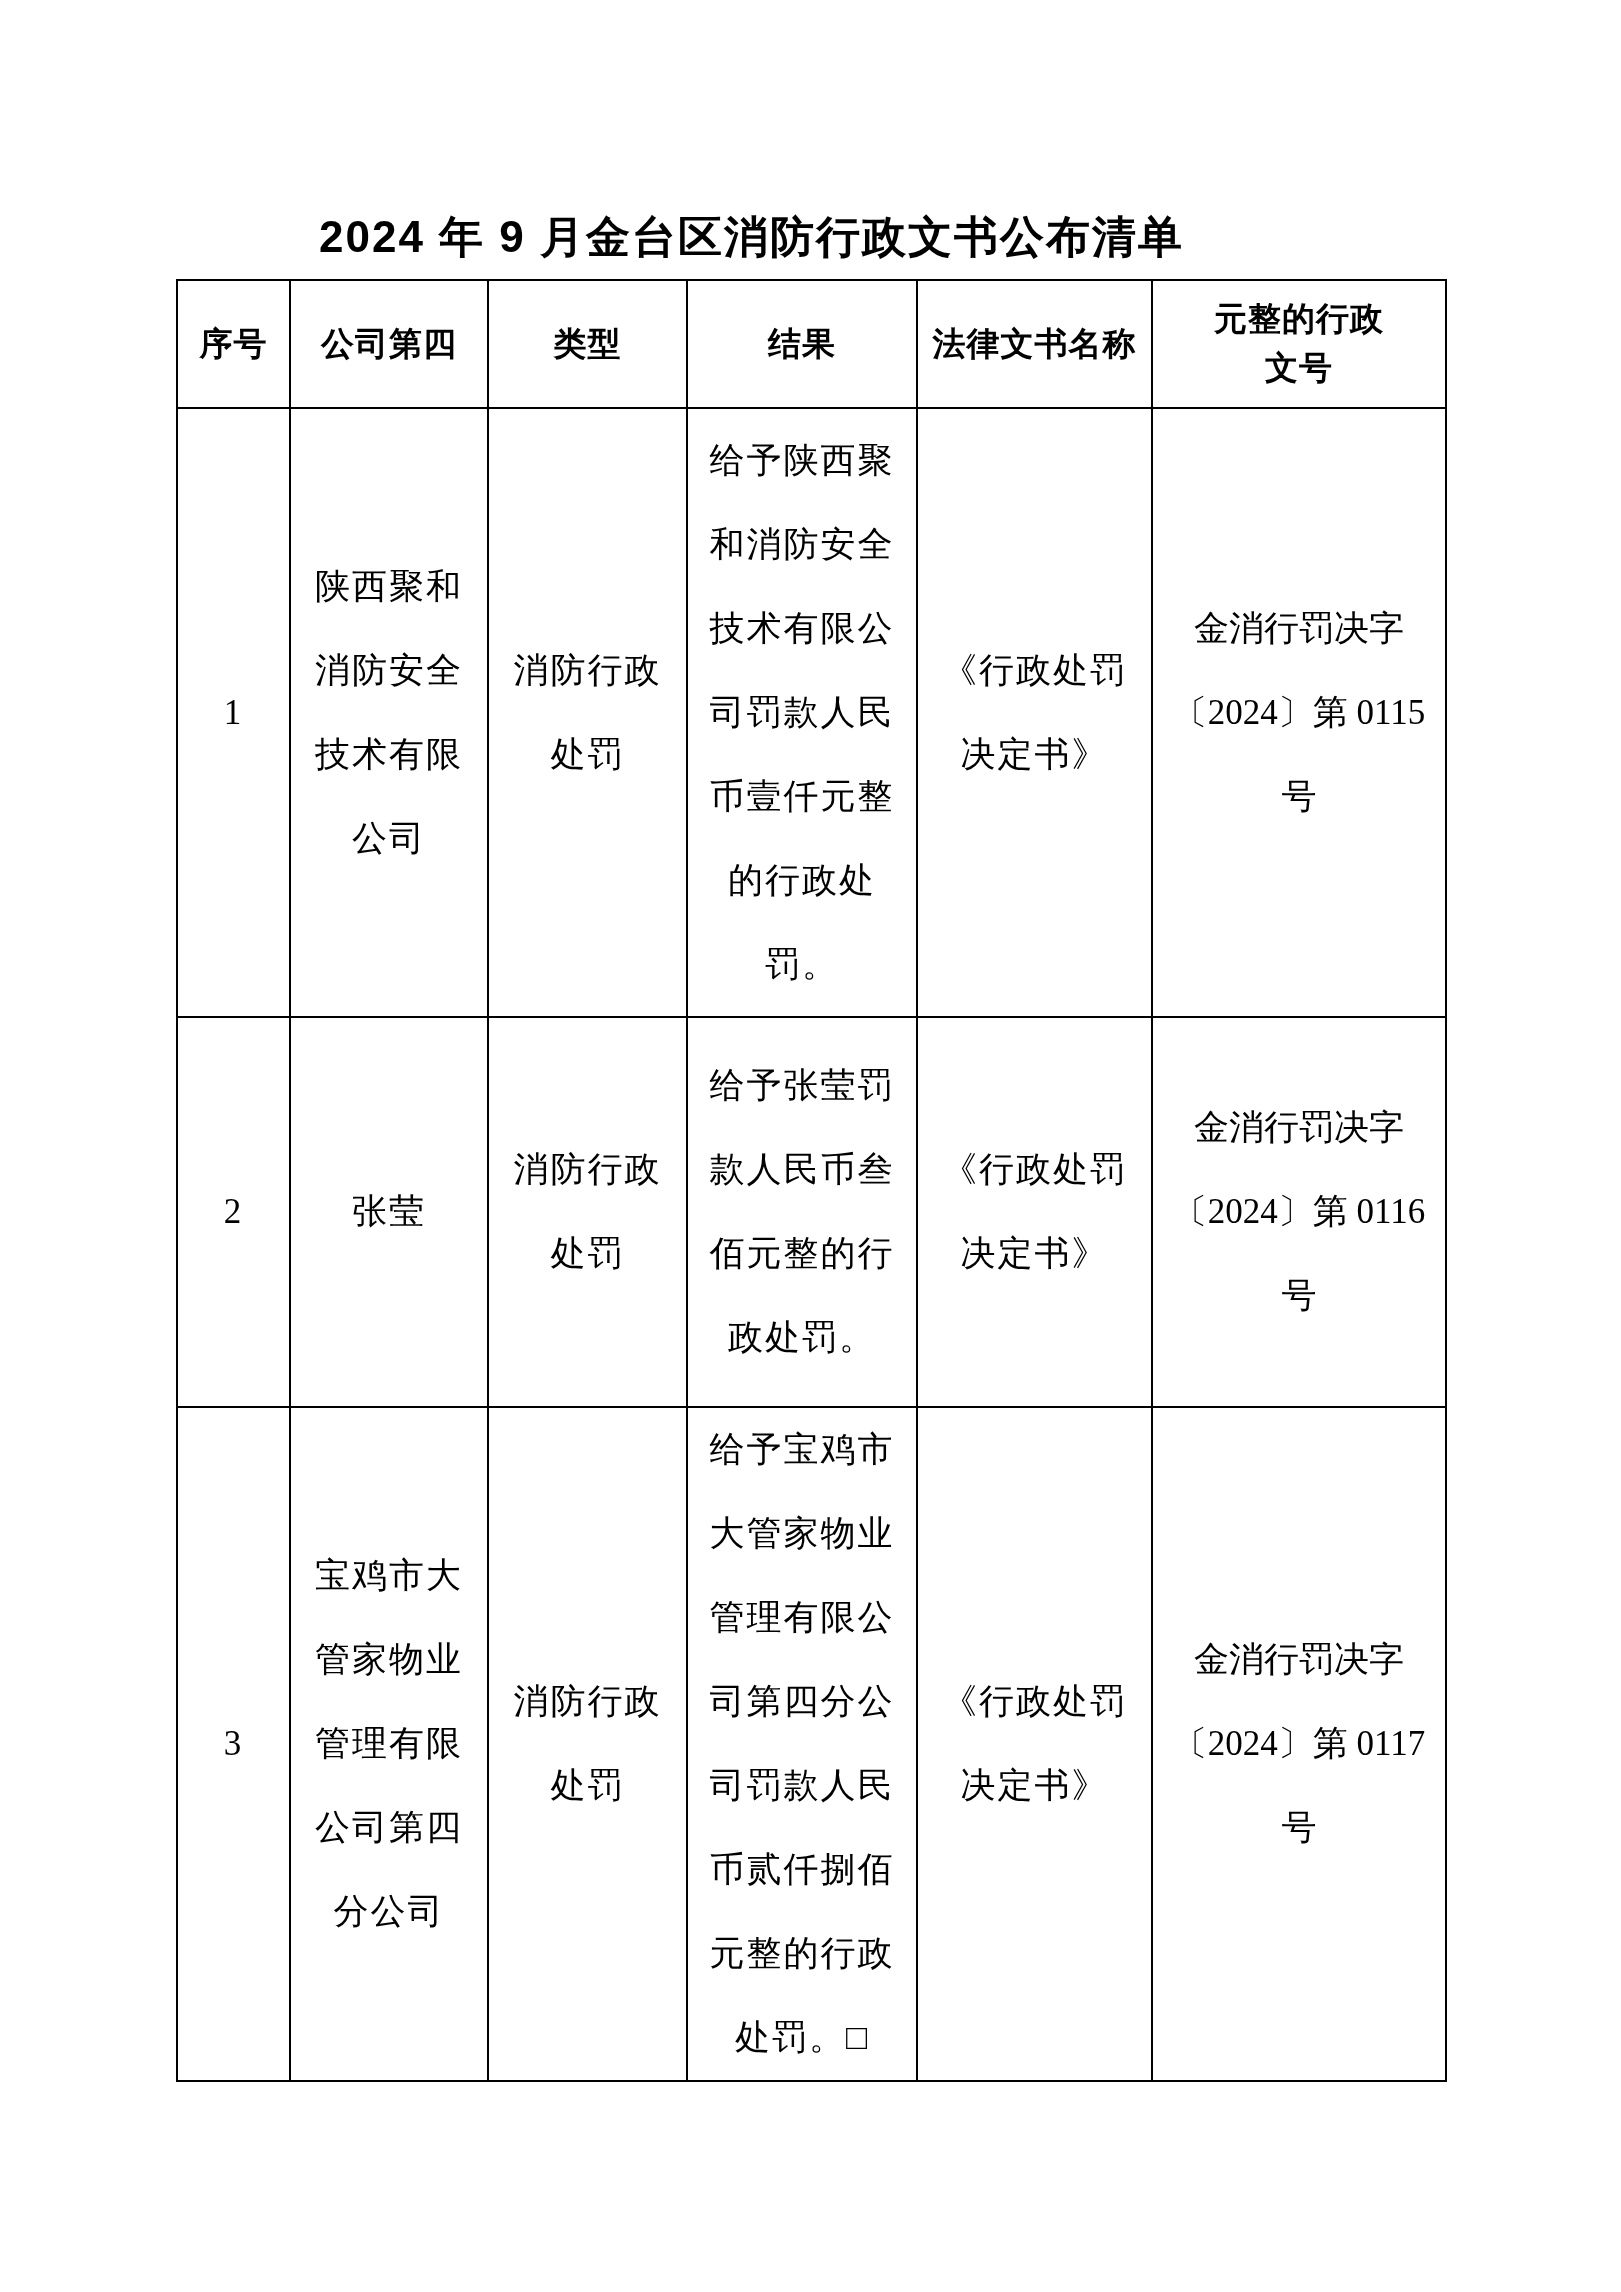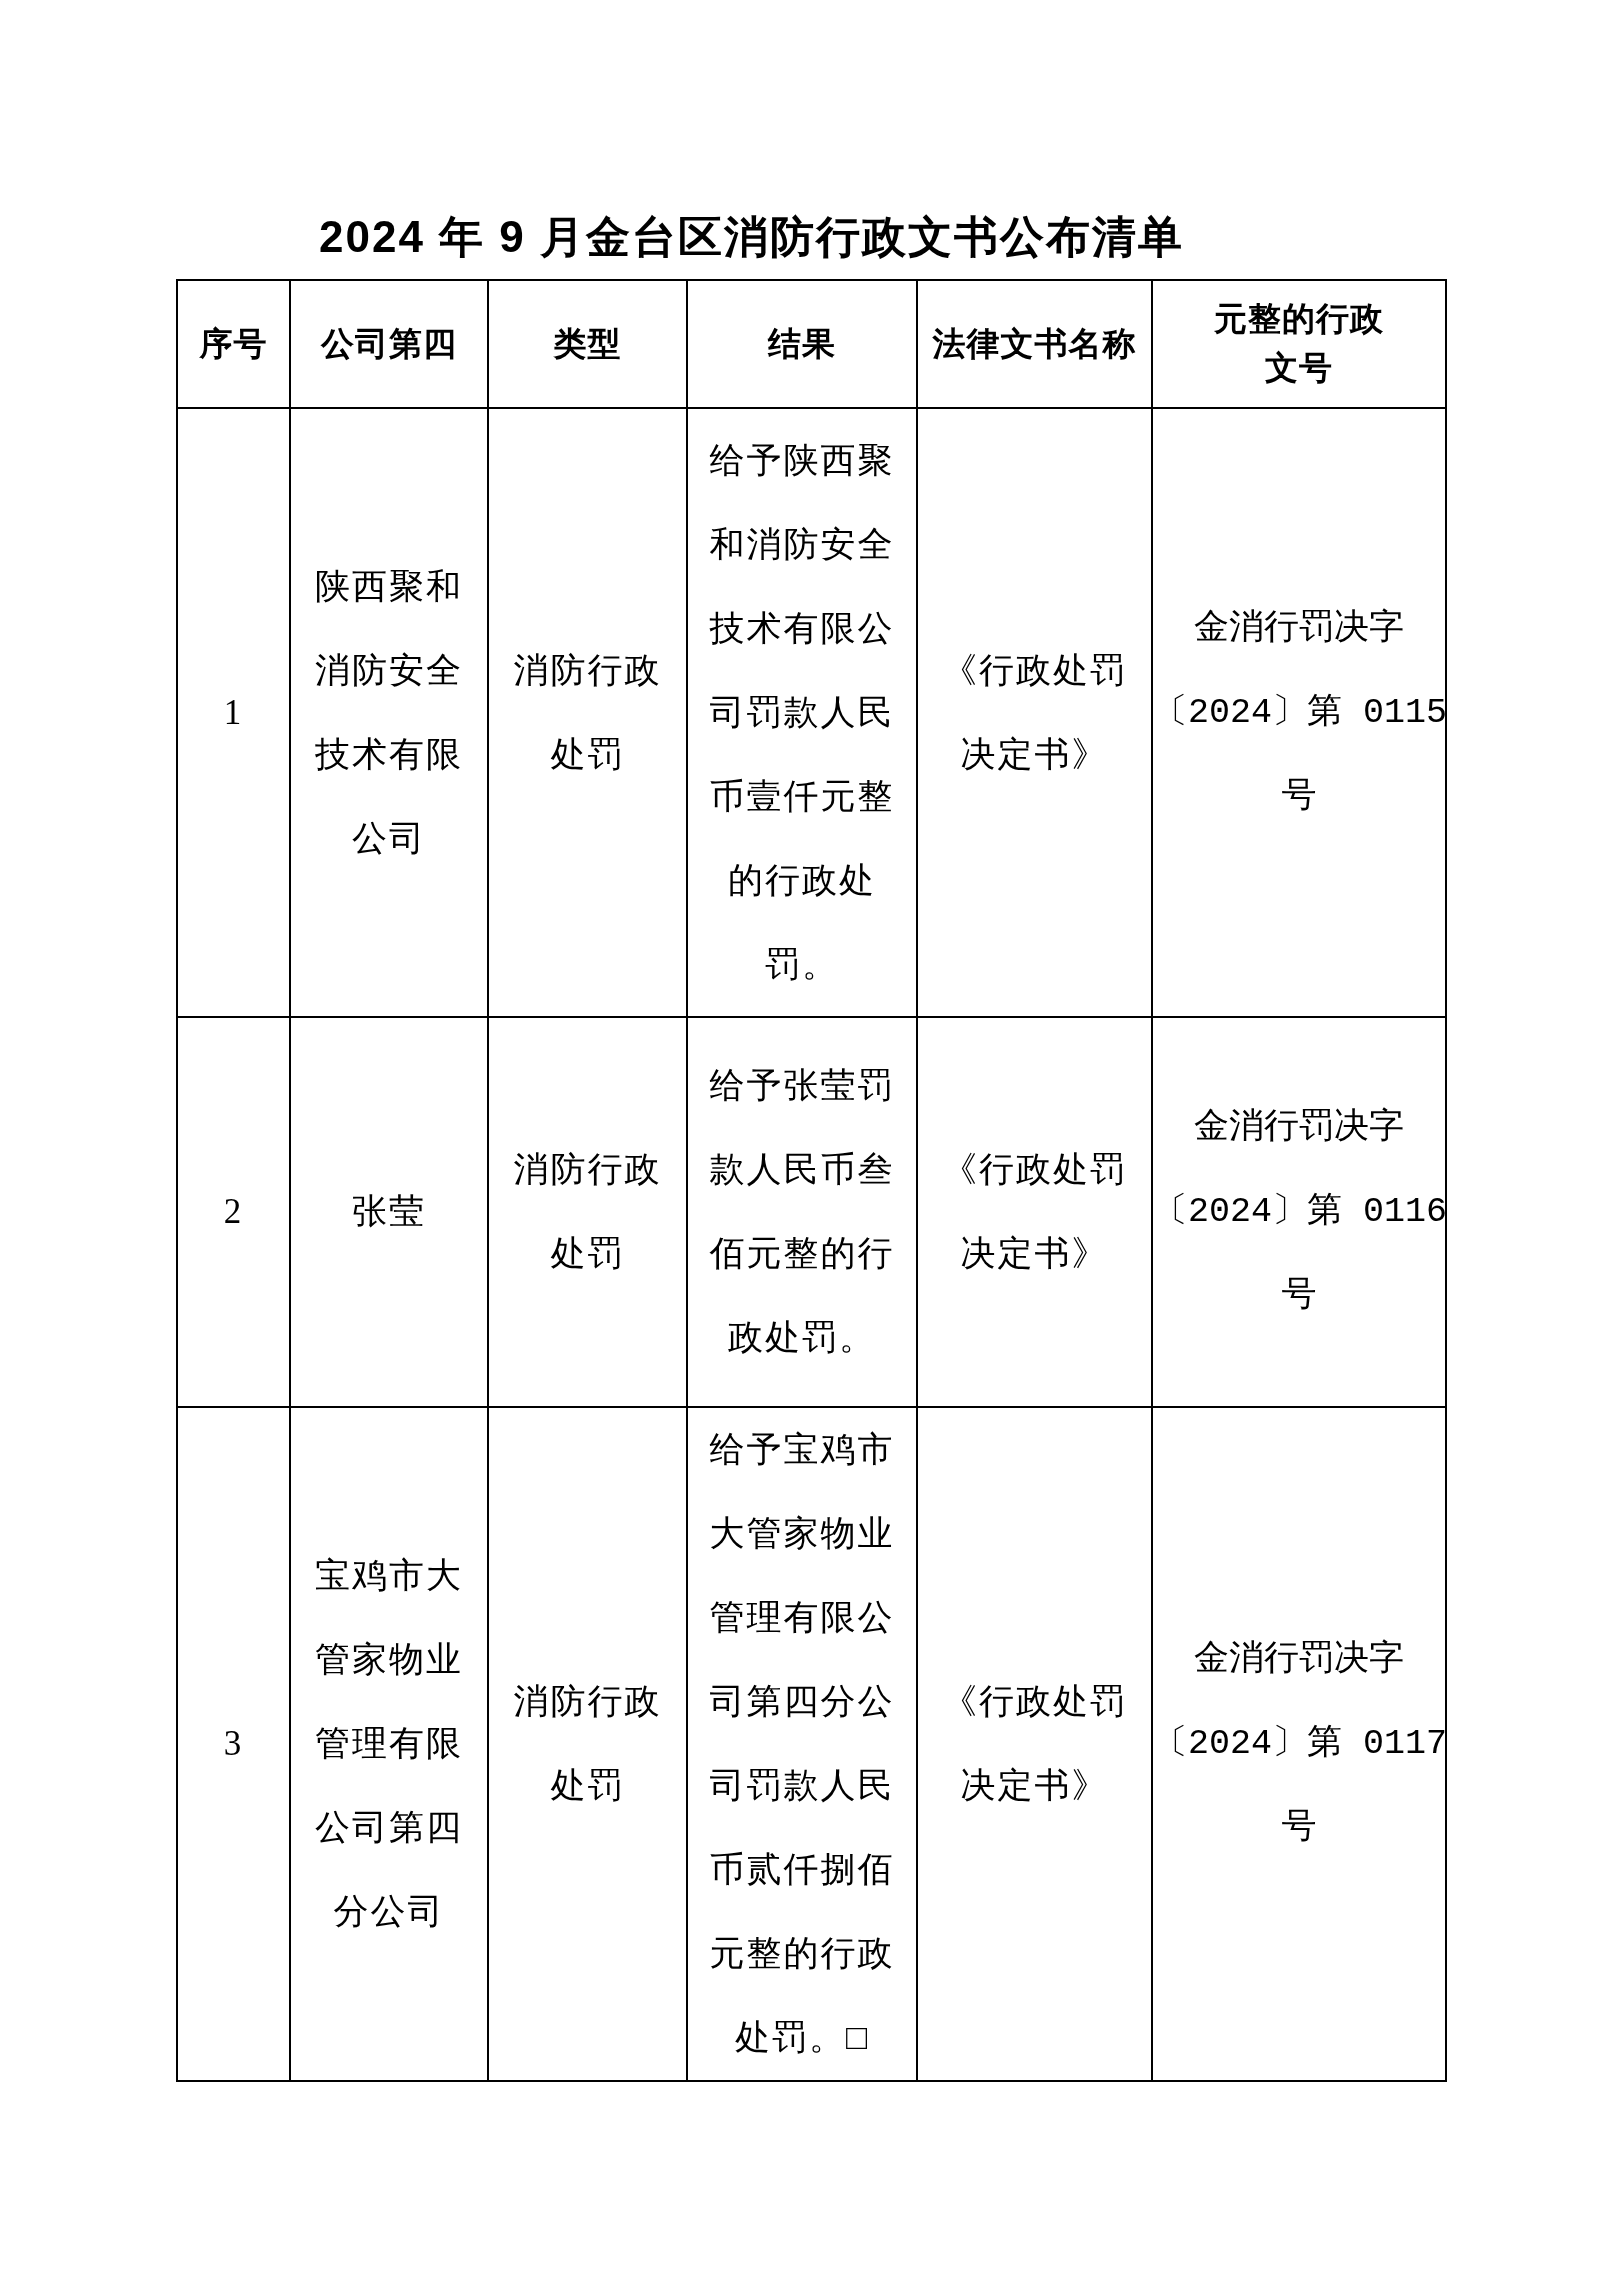--- a/index.html
+++ b/index.html
@@ -54,21 +54,20 @@
   }
   .doc-table td {
     font-size: 35px;
     line-height: 84px;
     letter-spacing: 2px;
     font-weight: 400;
     margin-top: 13px;
   }
   .doc-table td.docno {
     letter-spacing: 0;
-    font-family: Liberation Mono, monospace;
   }
   tr.header-row   { height: 128px; }
   tr.data-row-1   { height: 609px; }
   tr.data-row-2   { height: 390px; }
   tr.data-row-3   { height: 670px; }
 </style>
 </head>
 <body>
 
 <div class="page">

